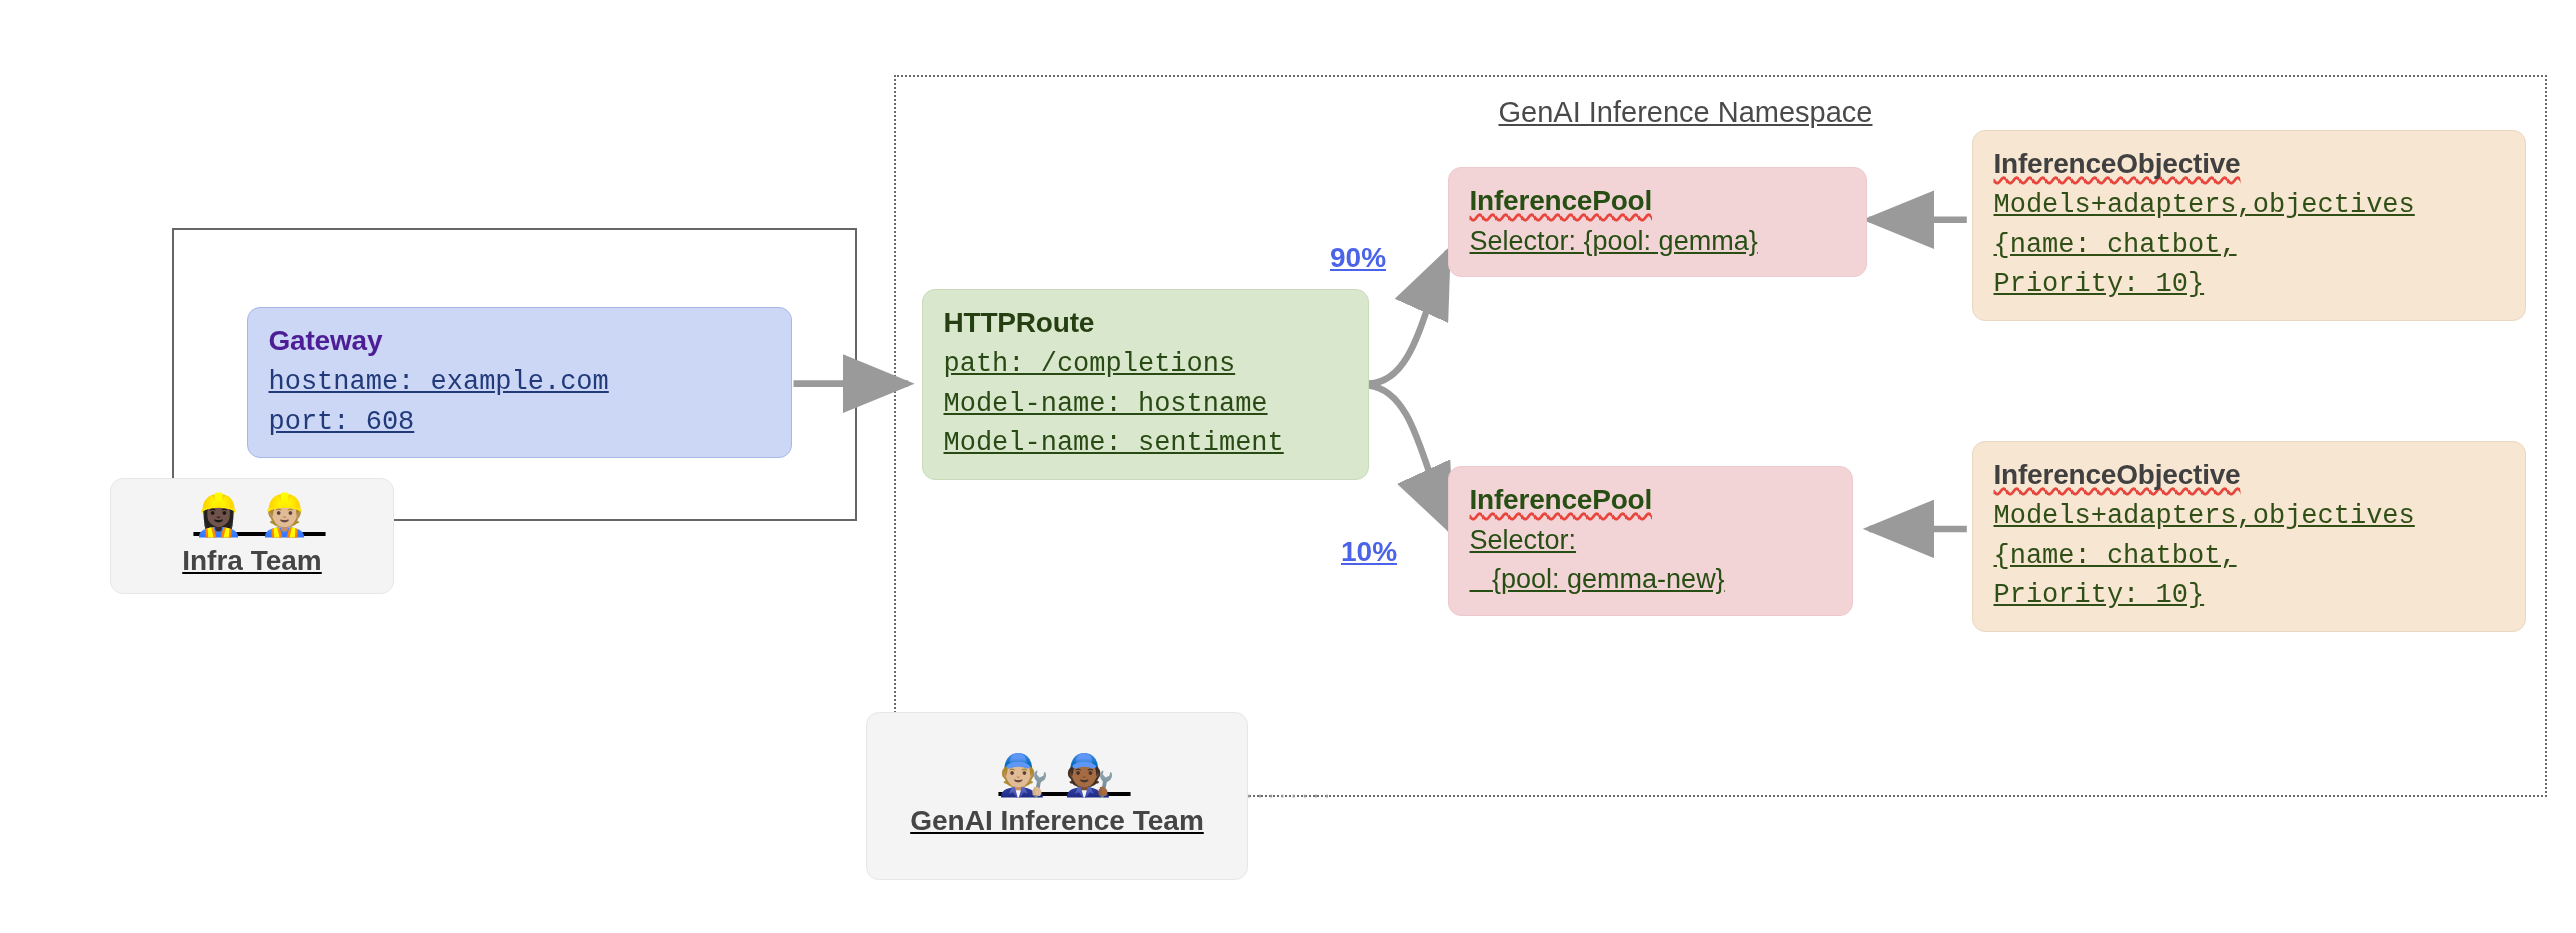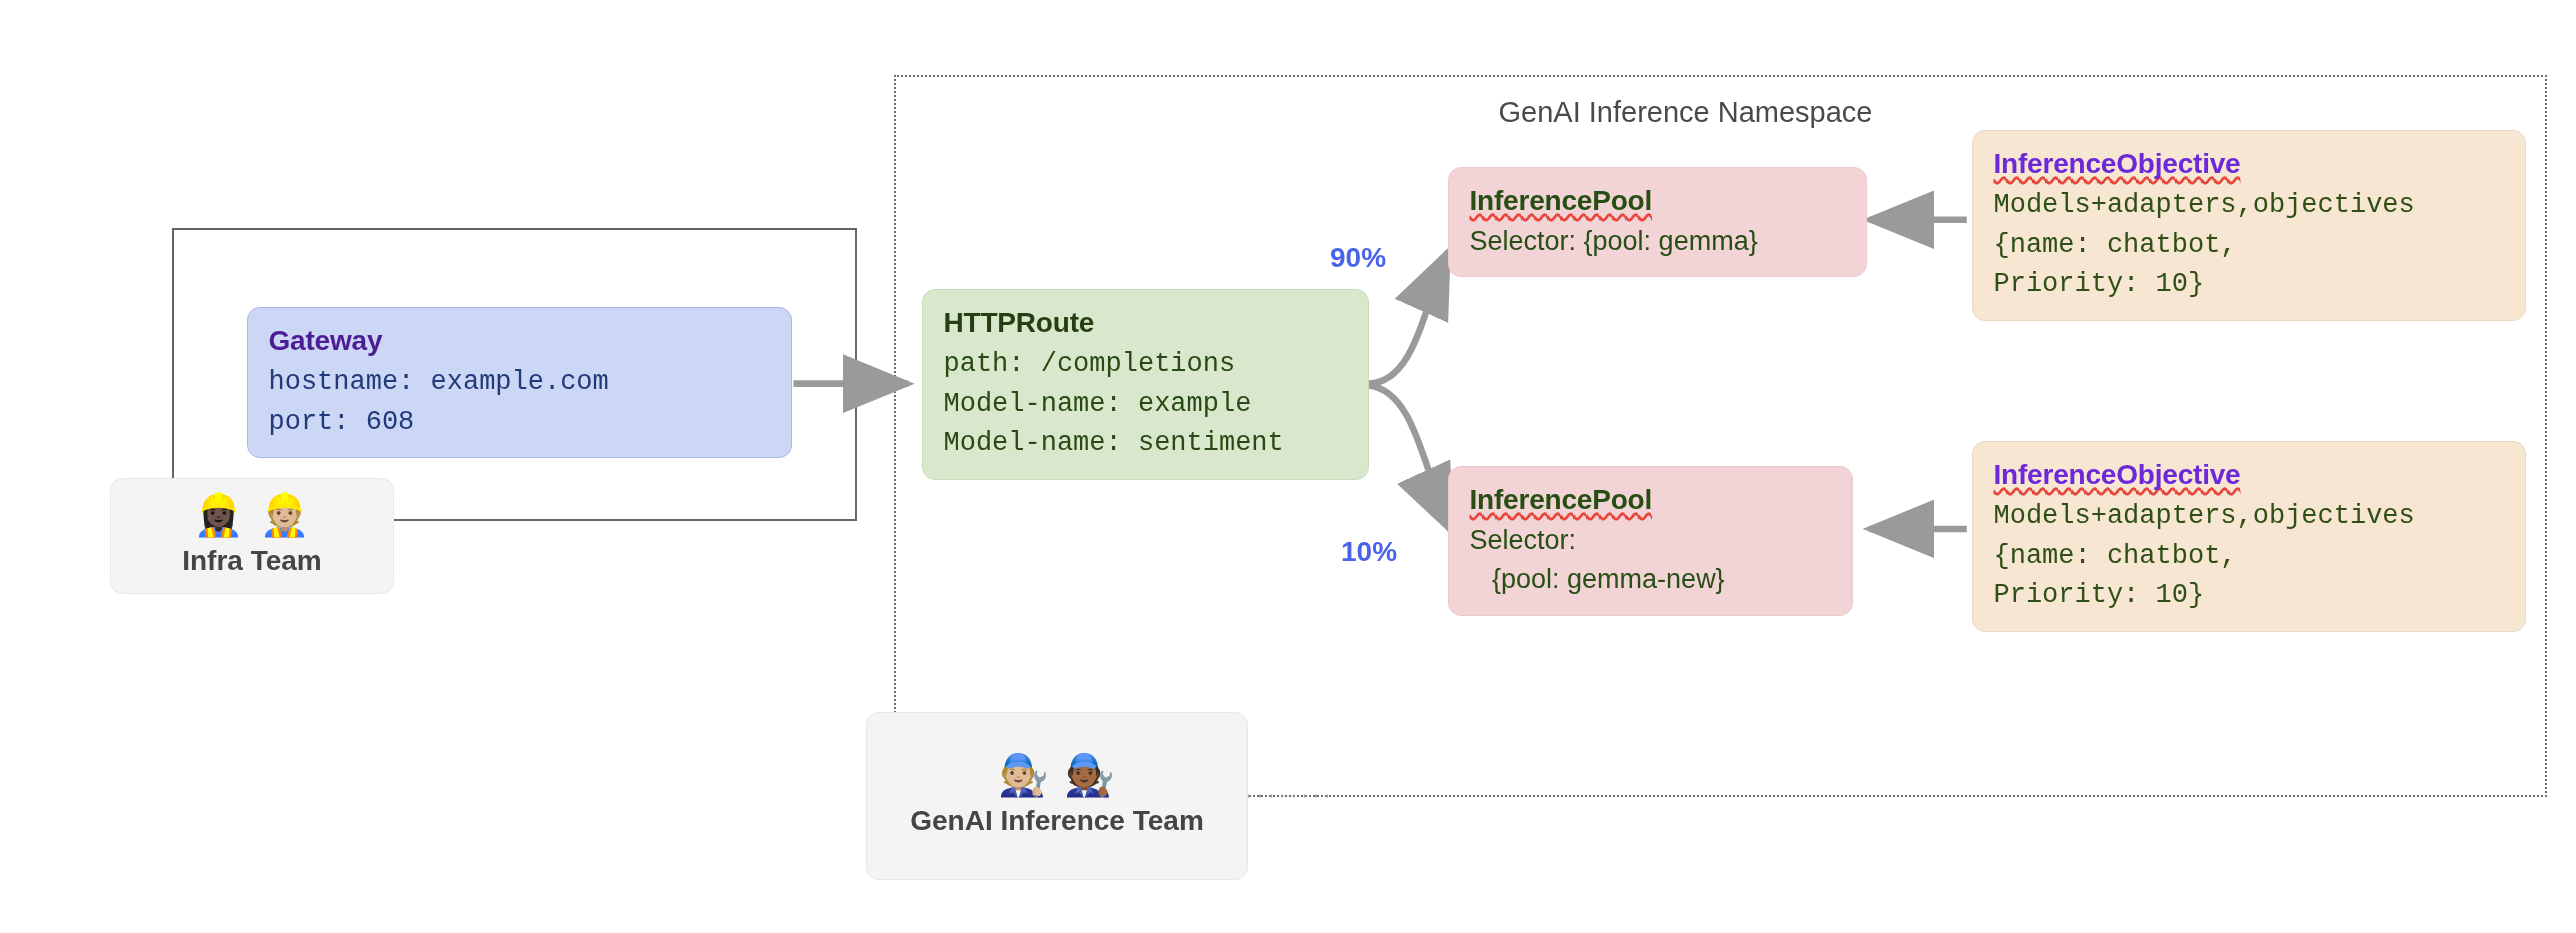--- a/index.html
+++ b/index.html
@@ -11,21 +11,21 @@
     font-family: "Liberation Sans", sans-serif;
     -webkit-font-smoothing: antialiased;
   }
   #canvas {
     position: relative;
     width: 2576px;
     height: 933px;
     background: #ffffff;
     overflow: hidden;
   }
-  .abs { position: absolute; box-sizing: border-box; }
+  .abs { position: absolute; box-sizing: border-box; text-decoration: underline; }
 
   
   .ns-solid {
     border: 2.8px solid #666666;
     background: transparent;
   }
   .ns-dotted {
     border: 2.8px dotted #6b6b6b;
     background: transparent;
   }
@@ -80,21 +80,21 @@
     font-family: "Liberation Sans", sans-serif;
     font-size: 27px;
   }
   .card-pool .title { color: #274e13; }
 
   .card-objective {
     background: #f6e6d2;
     border: 1.9px solid #e9d8c2;
     color: #2f4f16;
   }
-  .card-objective .title { color: #6d28d9; }
+  .card-objective .title { color: #404040; }
 
   
   .team {
     background: #f4f4f4;
     border: 1.9px solid #e6e6e6;
     border-radius: 13px;
     display: flex;
     flex-direction: column;
     align-items: center;
     justify-content: center;
@@ -164,21 +164,21 @@
       <path d="M1340,855 L1430,855" stroke="#9a9a9a" stroke-width="3" stroke-dasharray="2,10" fill="none"></path>
     </g>
   </svg>
 
   <div class="abs card card-gateway" style="left:247px; top:307px; width:545px;"><span class="title">Gateway</span>
 <span>hostname: example.com</span>
 <span>port: 608</span></div>
 
   <div class="abs card card-route" style="left:922px; top:289px; width:447px;"><span class="title">HTTPRoute</span>
 <span>path: /completions</span>
-<span>Model-name: example</span>
+<span>Model-name: hostname</span>
 <span>Model-name: sentiment</span></div>
 
   <div class="abs card card-pool" style="left:1448px; top:167px; width:419px;"><span class="title squiggle">InferencePool</span>
 <span>Selector: {pool: gemma}</span></div>
 
   <div class="abs card card-pool" style="left:1448px; top:466px; width:405px;"><span class="title squiggle">InferencePool</span>
 <span>Selector:</span>
 <span>   {pool: gemma-new}</span></div>
 
   <div class="abs card card-objective" style="left:1972px; top:130px; width:554px;"><span class="title squiggle">InferenceObjective</span>

